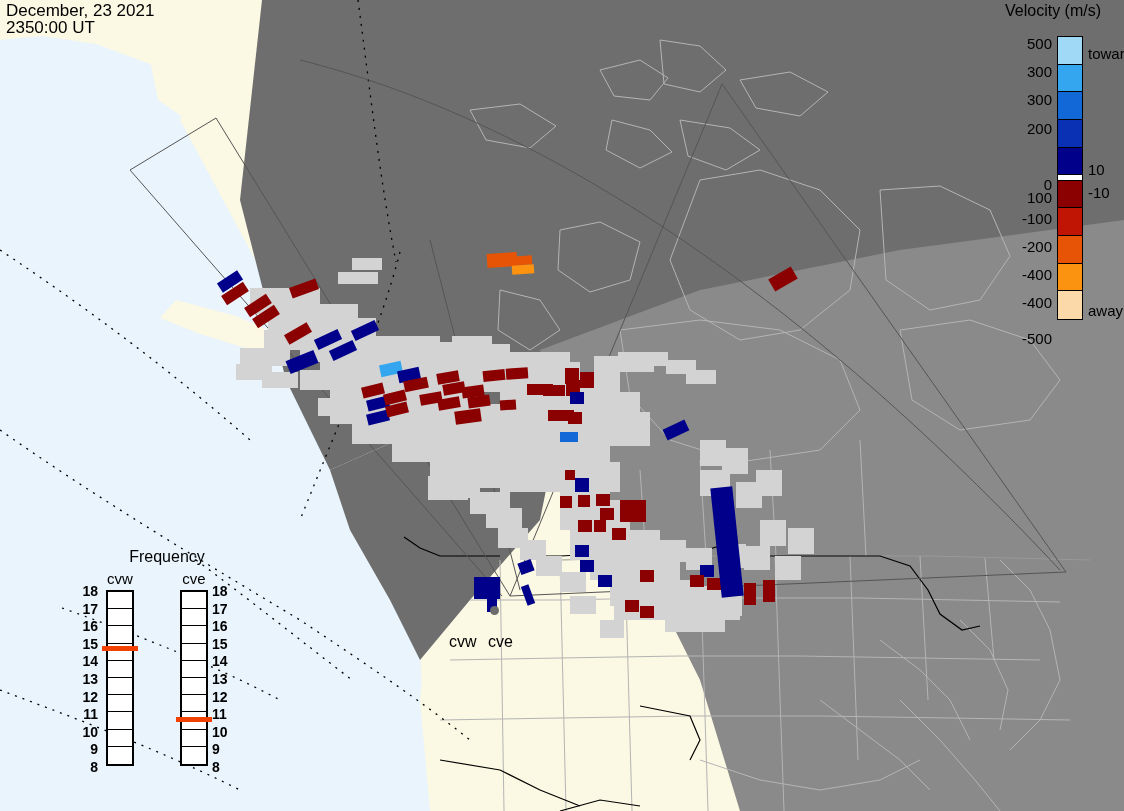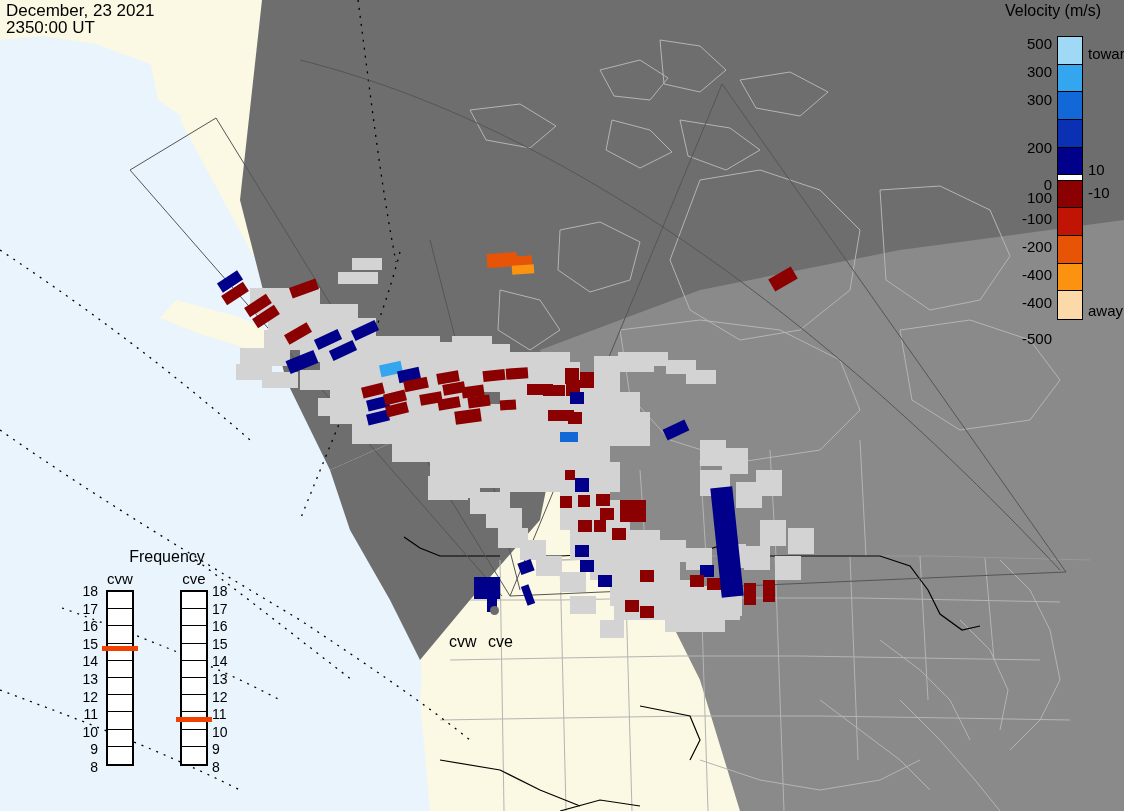--- a/index.html
+++ b/index.html
@@ -31,21 +31,21 @@
   #freq-title{position:absolute;left:0;top:0;width:150px;text-align:center;
               font-size:16px;color:#000;}
   .fq-col{position:absolute;top:22px;width:44px;}
   .fq-name{position:absolute;top:0;width:44px;text-align:center;font-size:15px;color:#000;}
   .fq-box{position:absolute;top:20px;left:8px;width:28px;height:176px;
           border:2px solid #000;box-sizing:border-box;background:#fff;}
   .fq-grid{position:absolute;left:0;top:0;width:100%;height:100%;}
   .fq-grid div{width:100%;border-bottom:1px solid #000;box-sizing:border-box;}
   .fq-grid div:last-child{border-bottom:none;}
   .fq-labels{position:absolute;top:20px;width:26px;height:176px;}
-  .fq-labels span{position:absolute;font-size:14px;color:#000;line-height:14px;}
+  .fq-labels span{position:absolute;font-size:14px;color:#000;line-height:14px;font-weight:bold;}
   .fq-mark{position:absolute;height:5px;background:#f24000;}
 
   
   .site-label{position:absolute;font-size:16px;color:#000;}
   .site-dot{position:absolute;width:9px;height:9px;border-radius:50%;background:#6b6b6b;}
 </style>
 </head>
 <body>
 
 <div id="root">
@@ -328,21 +328,21 @@
         <div class="cb-seg" style="background: rgb(139, 0, 0); height: 27.6471px;"></div>
         <div class="cb-seg" style="background: rgb(192, 21, 5); height: 27.6471px;"></div>
         <div class="cb-seg" style="background: rgb(232, 84, 6); height: 27.6471px;"></div>
         <div class="cb-seg" style="background: rgb(251, 147, 16); height: 27.6471px;"></div>
         <div class="cb-seg" style="background: rgb(251, 217, 168); height: 27.6471px;"></div>
       </div>
     <div id="cbar-ticks">
         <div class="cb-tick" style="top: 8px;">500</div>
         <div class="cb-tick" style="top: 36.2px;">300</div>
         <div class="cb-tick" style="top: 64.4px;">300</div>
-        <div class="cb-tick" style="top: 92.6px; margin-top: 19px;">200</div>
+        <div class="cb-tick" style="top: 92.6px;">200</div>
         <div class="cb-tick" style="top: 120.8px; margin-top: 41px;">100</div>
         <div class="cb-tick" style="top: 149px;">0</div>
         <div class="cb-tick" style="top: 182.729px; margin-left: 36px;">-100</div>
         <div class="cb-tick" style="top: 210.929px;">-200</div>
         <div class="cb-tick" style="top: 239.129px;">-400</div>
         <div class="cb-tick" style="top: 267.329px;">-400</div>
         <div class="cb-tick" style="top: 303px;">-500</div>
       </div>
     <div class="cb-side" style="top:46px;">toward</div>
     <div class="cb-side" style="top:162px;">10</div>

